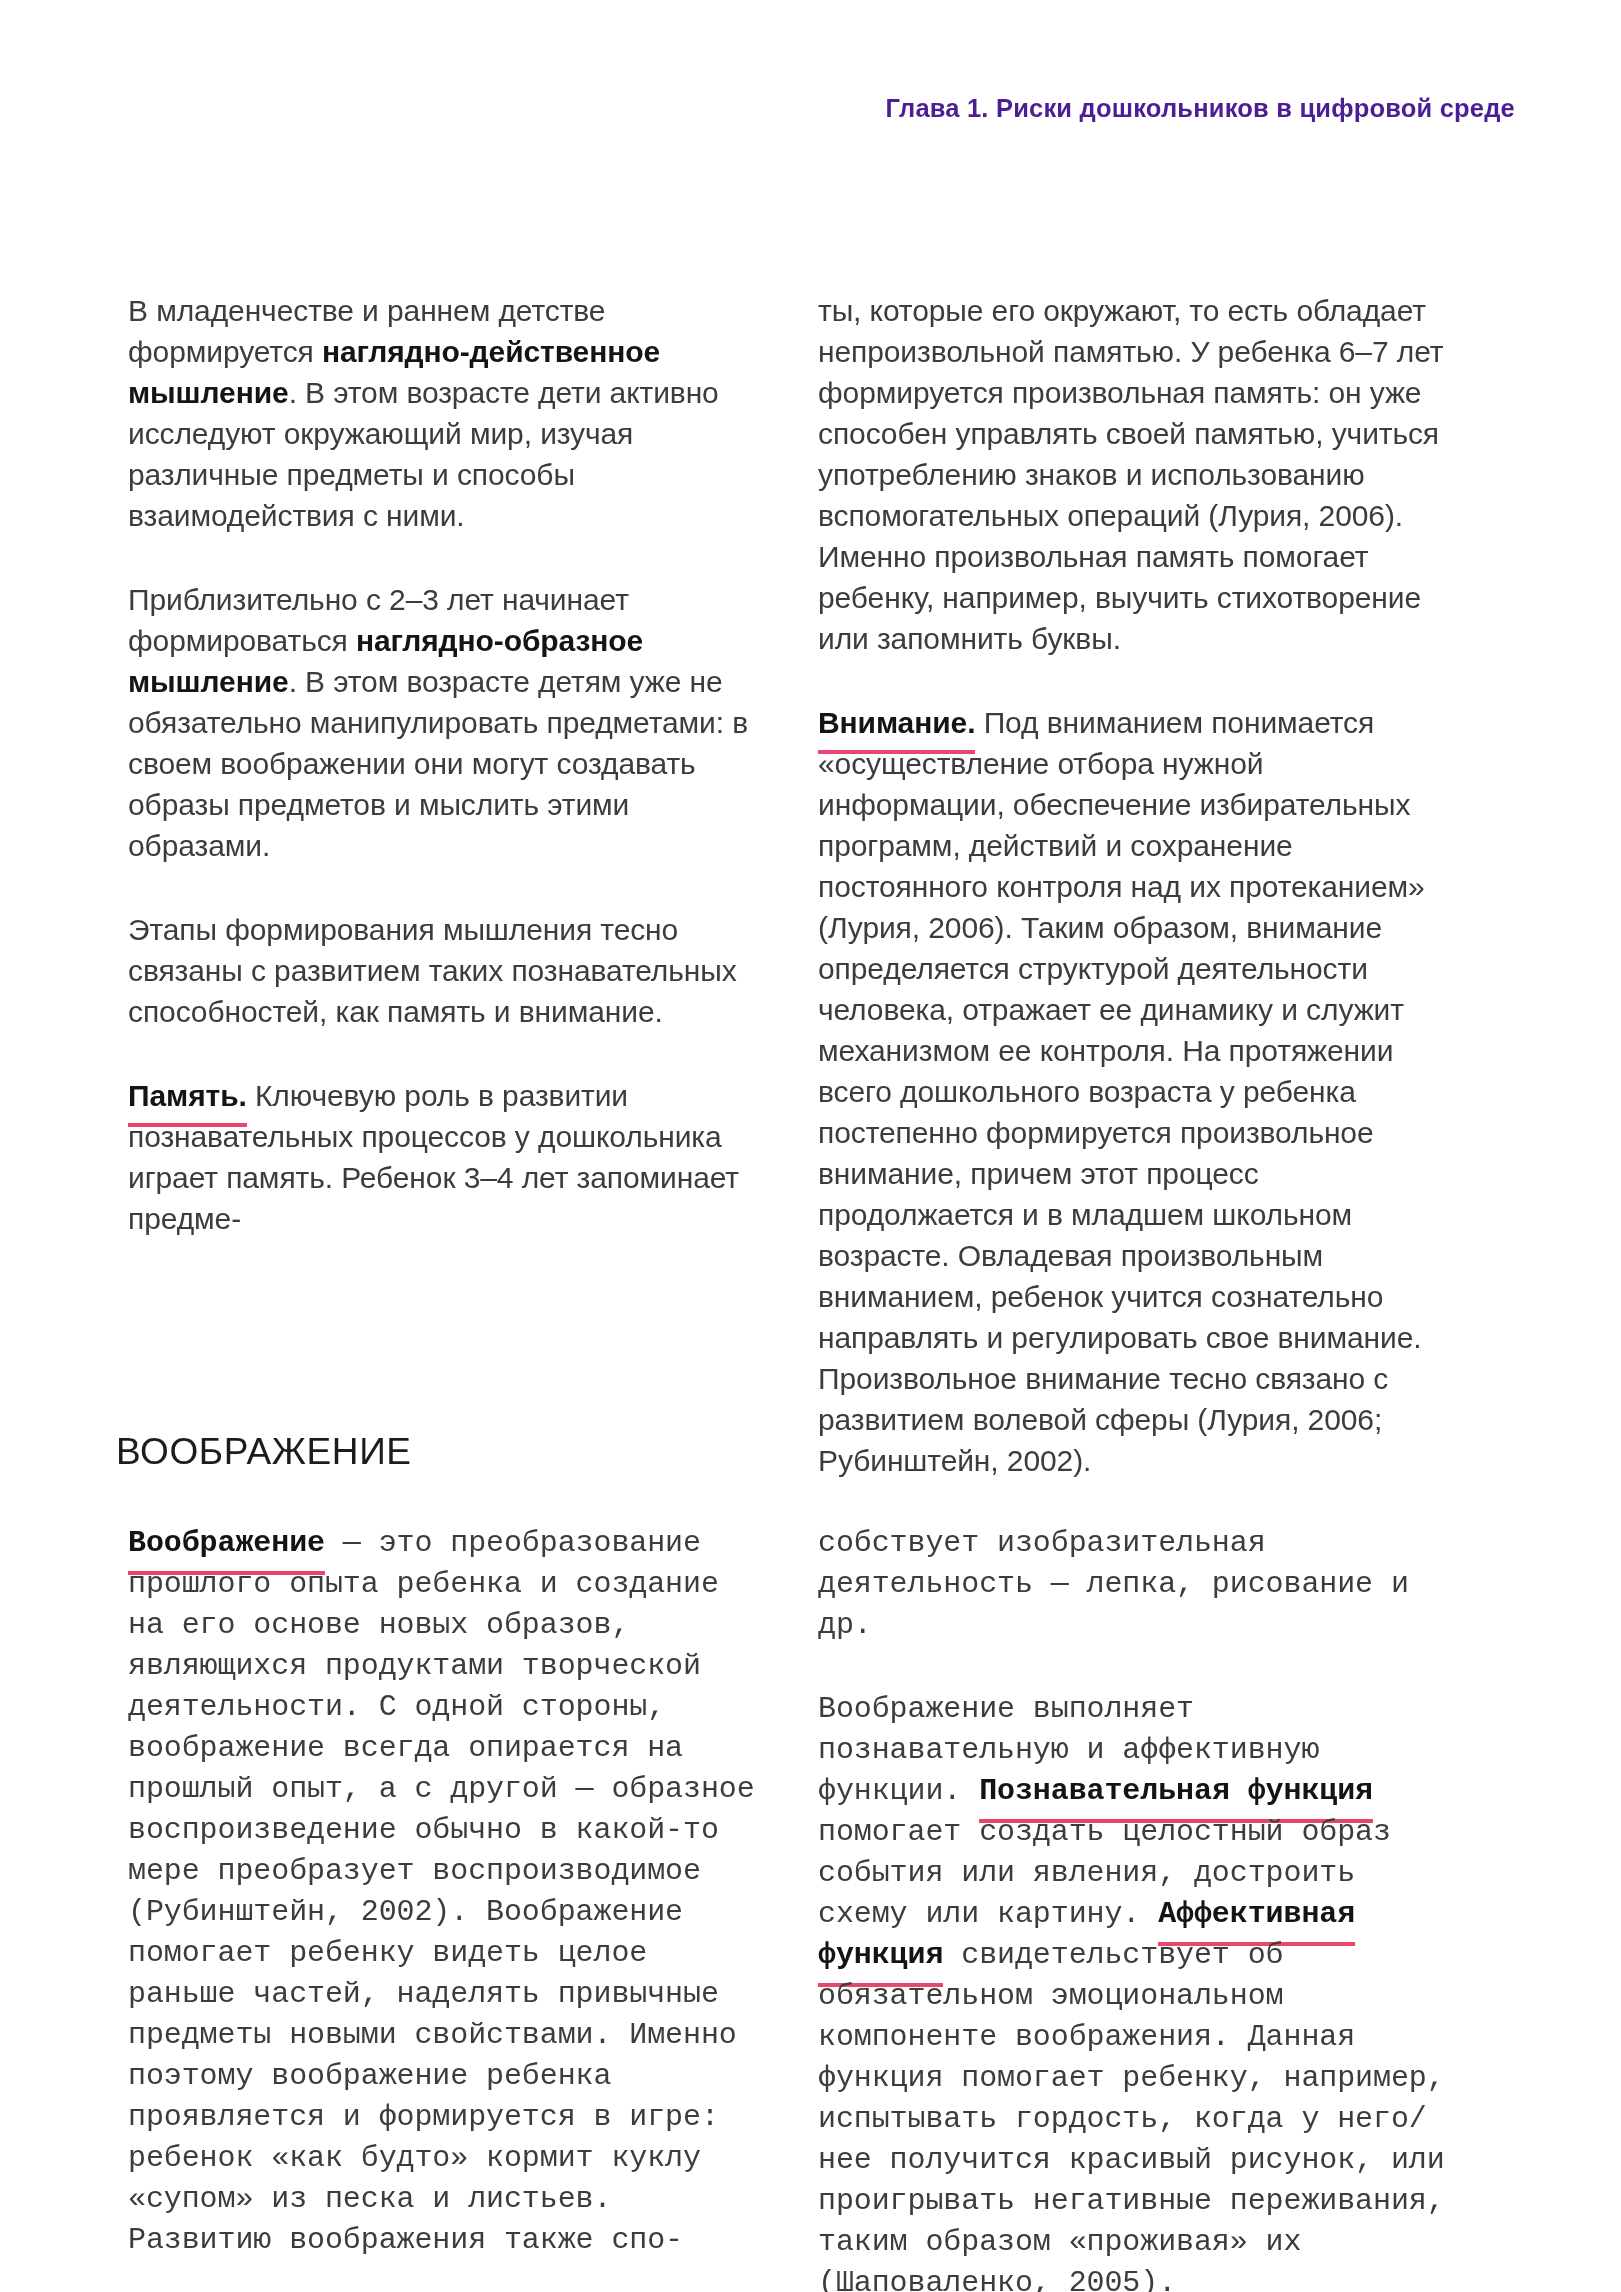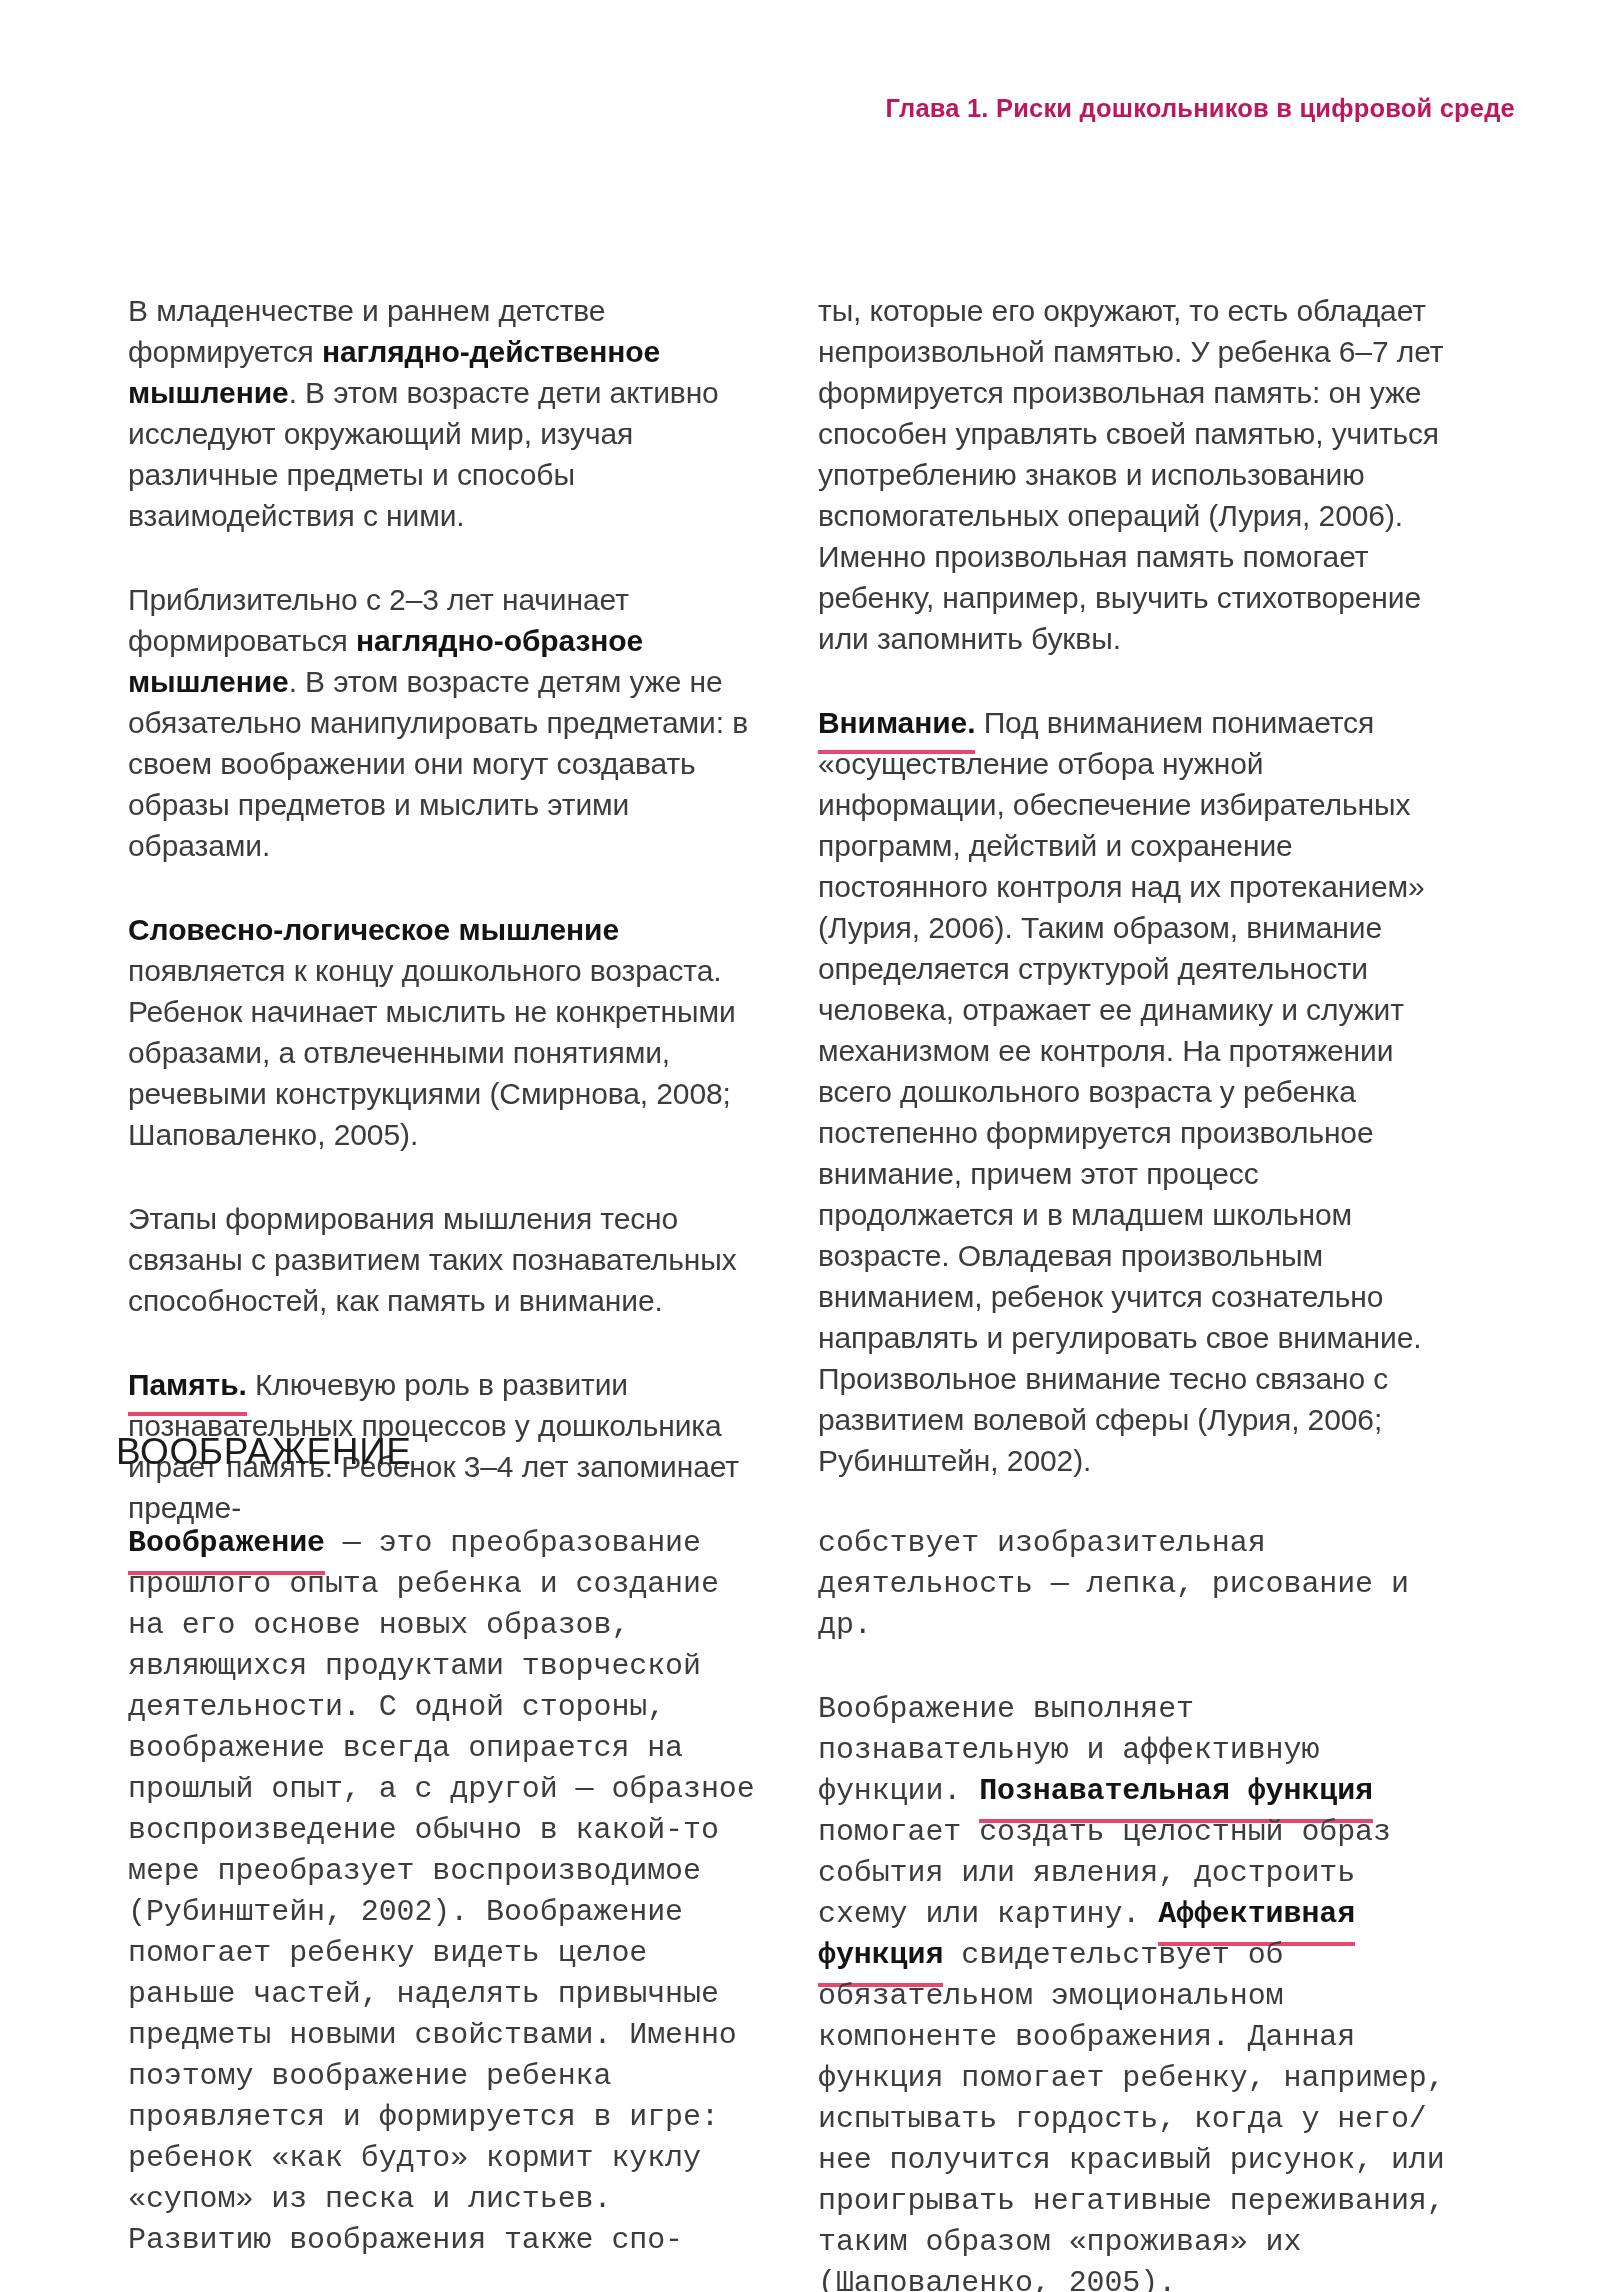--- a/index.html
+++ b/index.html
@@ -11,21 +11,21 @@
     overflow: hidden;
     font-family: "Liberation Sans", sans-serif;
   }
   .running-header {
     position: absolute;
     top: 94px;
     right: 106px;
     font-size: 25.5px;
     font-weight: 700;
     letter-spacing: 0.2px;
-    color: #be185d;
+    color: #4c1d95;
     white-space: nowrap;
   }
   .columns {
     position: absolute;
     left: 116px;
     display: grid;
     grid-template-columns: 639px 639px;
     column-gap: 51px;
     align-items: start;
   }
@@ -62,21 +62,20 @@
 <body>
 
 <div class="page">
 
   <div class="running-header">Глава 1. Риски дошкольников в цифровой среде</div>
 
   <div class="columns top">
     <div class="col" style="color: rgb(60, 60, 60);">
         <p><span>В младенчестве и раннем детстве формируется </span><span class="b">наглядно-действенное мышление</span><span>. В этом возрасте дети активно исследуют окружающий мир, изучая различные предметы и способы взаимодействия с ними.</span></p>
         <p><span>Приблизительно с 2–3 лет начинает формироваться </span><span class="b">наглядно-образное мышление</span><span>. В этом возрасте детям уже не обязательно манипулировать предметами: в своем воображении они могут создавать образы предметов и мыслить этими образами.</span></p>
-        <p><span class="b">Словесно-логическое мышление</span><span> появляется к концу дошкольного возраста. Ребенок начинает мыслить не конкретными образами, а отвлеченными понятиями, речевыми конструкциями (Смирнова, 2008; Шаповаленко, 2005).</span></p>
         <p><span>Этапы формирования мышления тесно связаны с развитием таких познавательных способностей, как память и внимание.</span></p>
         <p><span class="bu">Память.</span><span> Ключевую роль в развитии познавательных процессов у дошкольника играет память. Ребенок 3–4 лет запоминает предме-</span></p>
       </div>
     <div class="col" style="color: rgb(60, 60, 60);">
         <p><span>ты, которые его окружают, то есть обладает непроизвольной памятью. У ребенка 6–7 лет формируется произвольная память: он уже способен управлять своей памятью, учиться употреблению знаков и использованию вспомогательных операций (Лурия, 2006). Именно произвольная память помогает ребенку, например, выучить стихотворение или запомнить буквы.</span></p>
         <p><span class="bu">Внимание.</span><span> Под вниманием понимается «осуществление отбора нужной информации, обеспечение избирательных программ, действий и сохранение постоянного контроля над их протеканием» (Лурия, 2006). Таким образом, внимание определяется структурой деятельности человека, отражает ее динамику и служит механизмом ее контроля. На протяжении всего дошкольного возраста у ребенка постепенно формируется произвольное внимание, причем этот процесс продолжается и в младшем школьном возрасте. Овладевая произвольным вниманием, ребенок учится сознательно направлять и регулировать свое внимание. Произвольное внимание тесно связано с развитием волевой сферы (Лурия, 2006; Рубинштейн, 2002).</span></p>
       </div>
   </div>
 
   <h2 class="section-heading">ВООБРАЖЕНИЕ</h2>

